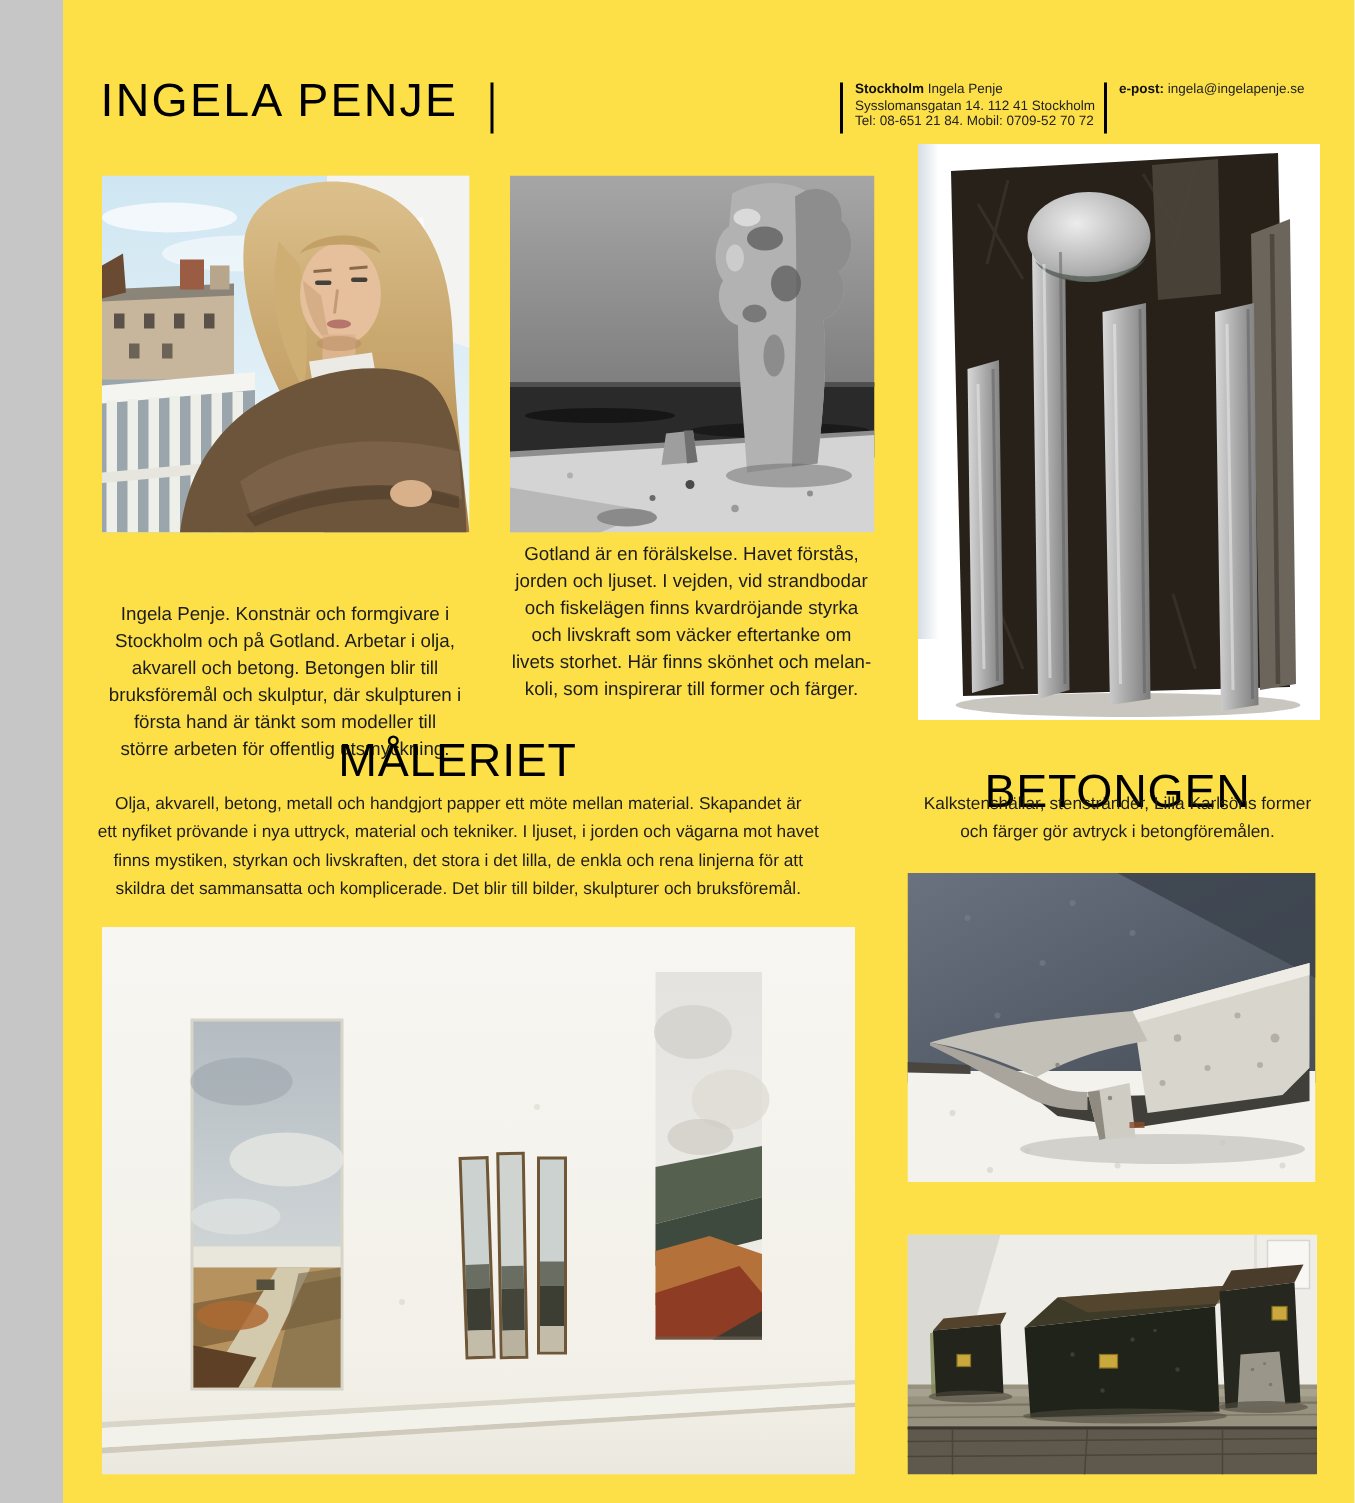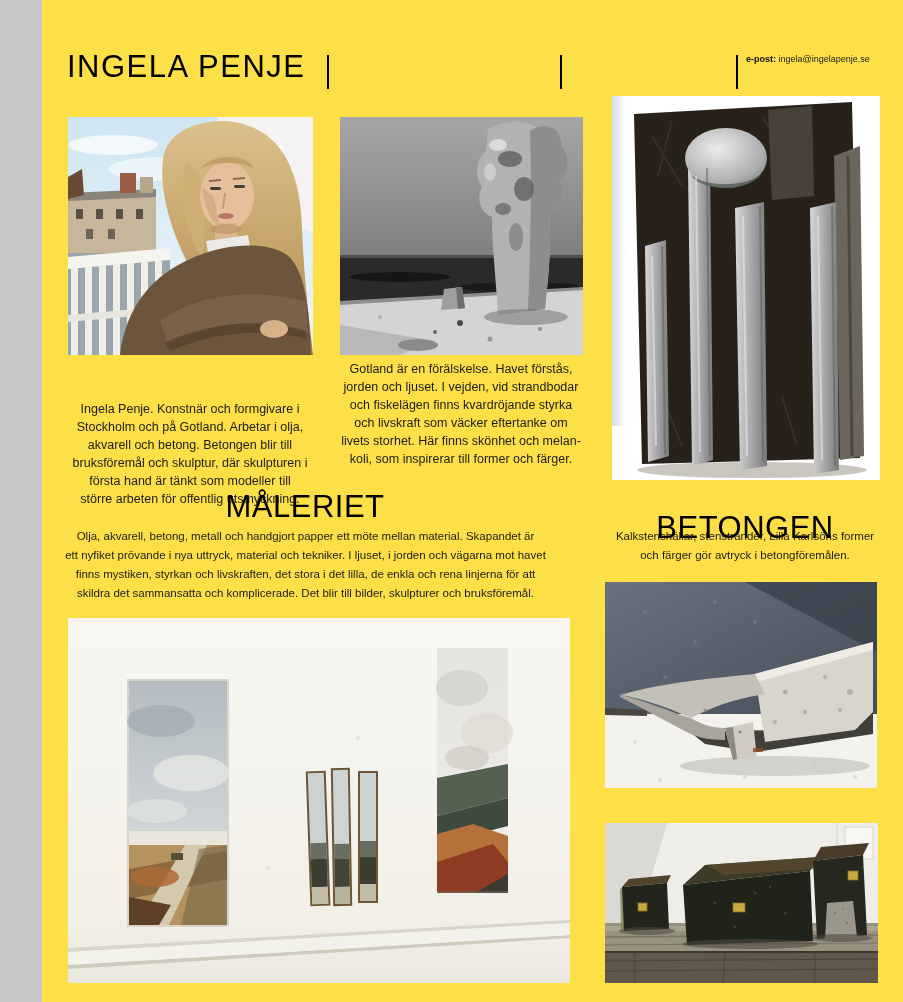--- a/index.html
+++ b/index.html
@@ -22,20 +22,25 @@
 
 <div class="page">
 
   <div class="abs side-strip"></div>
 
   <div class="abs brand">INGELA PENJE</div>
 
   <div class="abs vdiv" style="left:327px;"></div>
 
   <div class="abs vdiv" style="left:560px;"></div>
+  <div class="abs contact" style="left:570px;">
+    <div><span class="b">Stockholm</span> <span>Ingela Penje</span></div>
+    <div>Sysslomansgatan 14. 112 41 Stockholm</div>
+    <div>Tel: 08-651 21 84. Mobil: 0709-52 70 72</div>
+  </div>
 
   <div class="abs vdiv" style="left:736px;"></div>
   <div class="abs contact" style="left:746px;">
     <div><span class="b">e-post:</span> <span>ingela@ingelapenje.se</span></div>
   </div>
 
   <div class="abs photo" style="left:68px;top:117px;">
     <svg width="245" height="238" viewBox="0 0 245 238">
       <defs>
         <linearGradient id="pSky" x1="0" y1="0" x2="0" y2="1">

